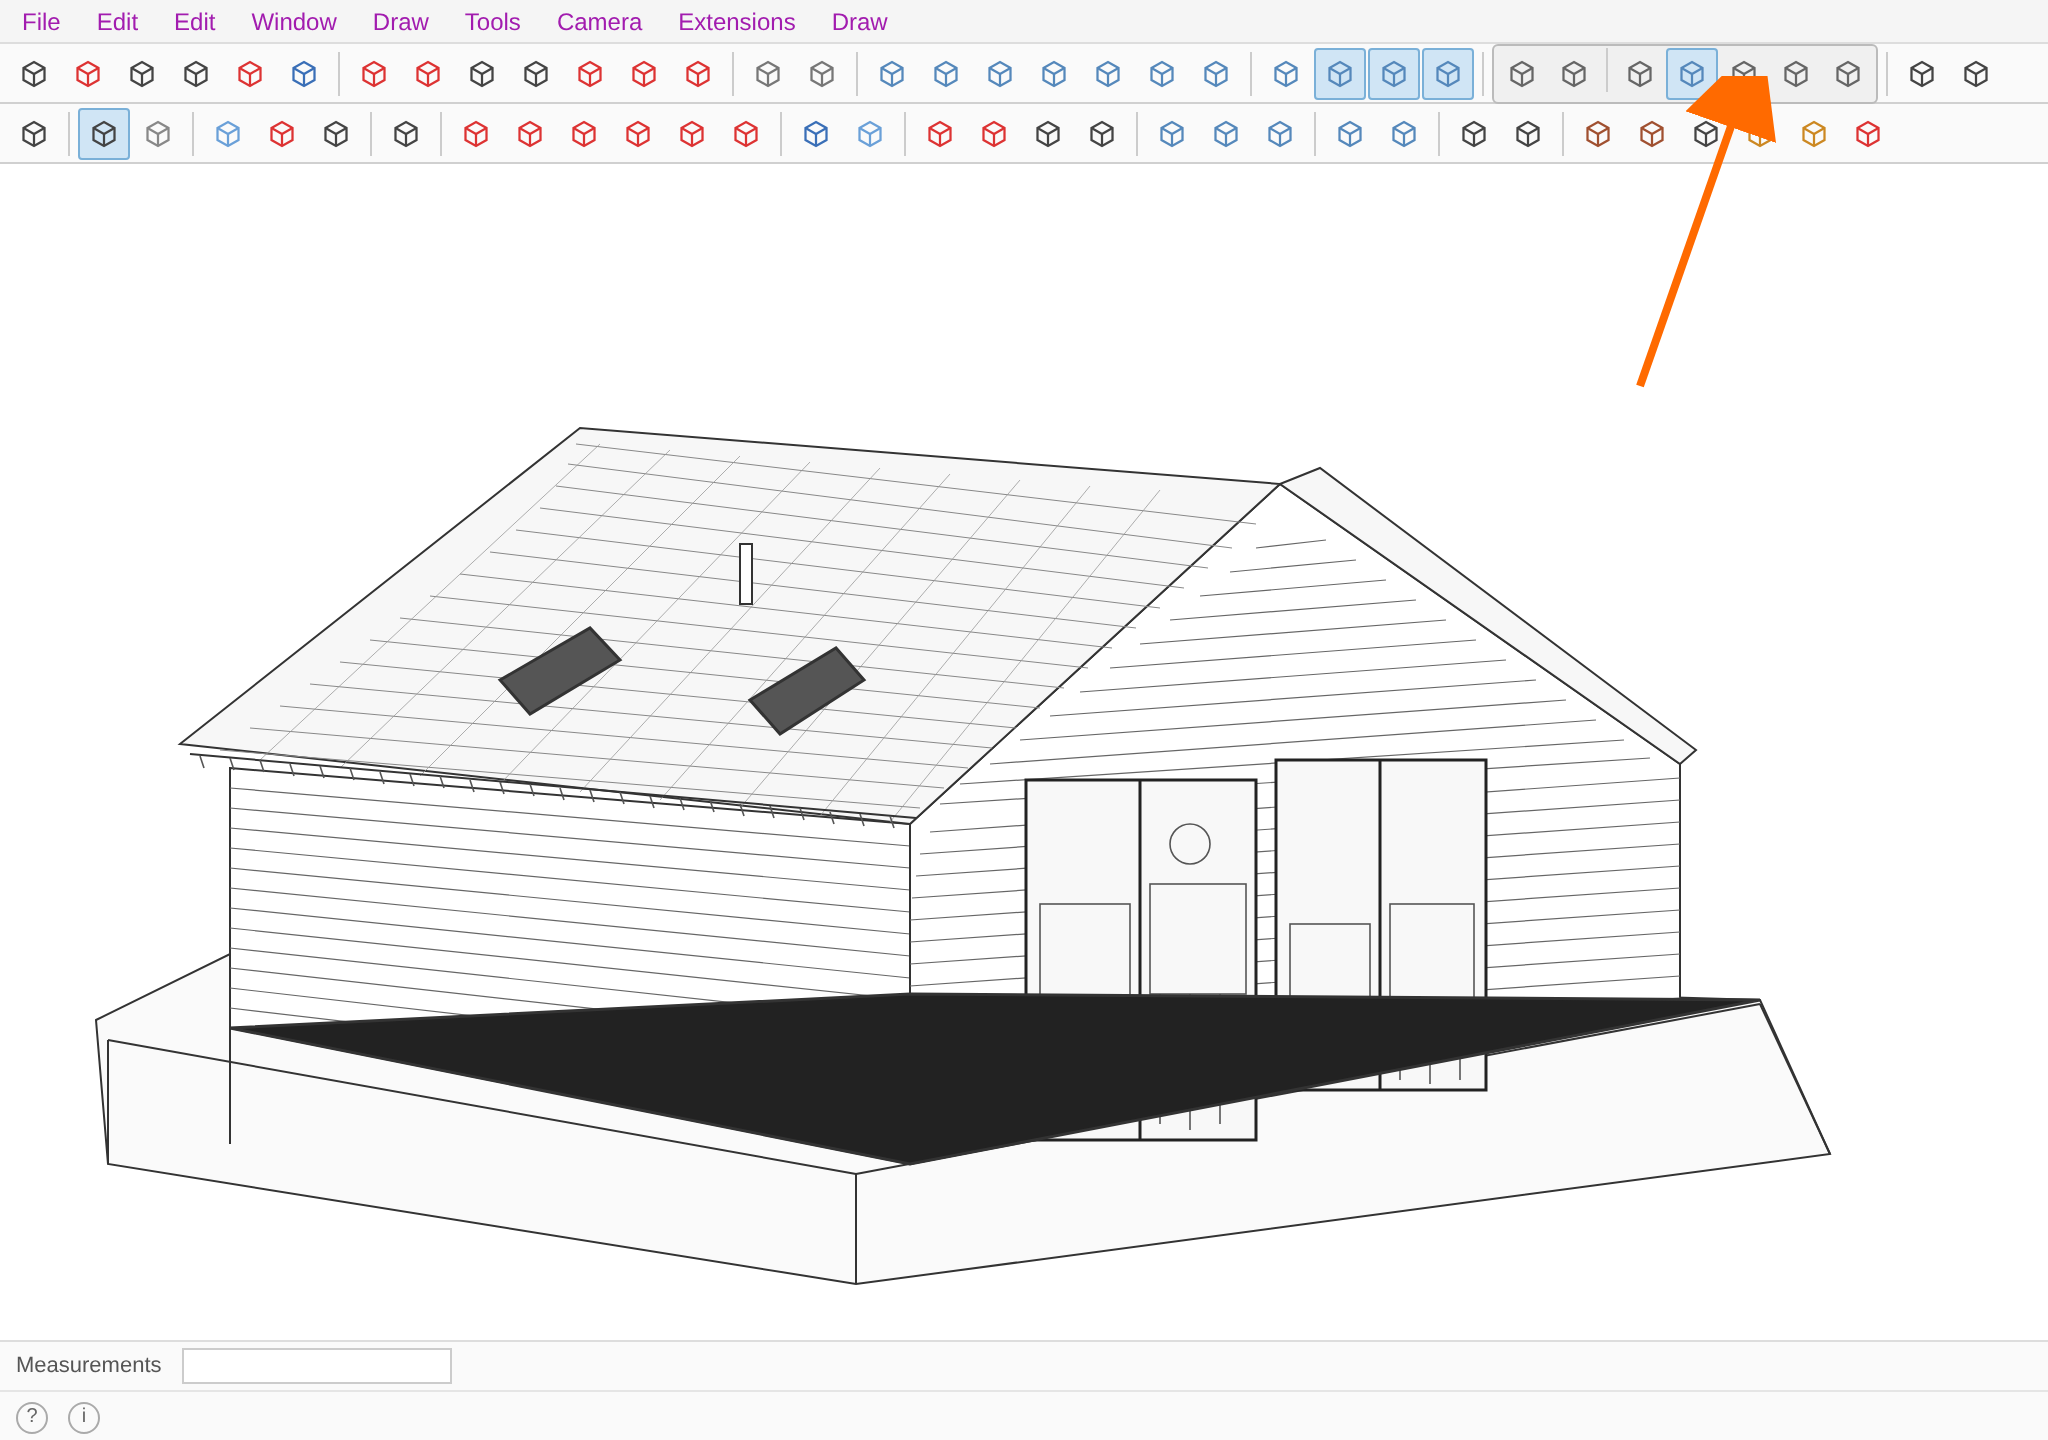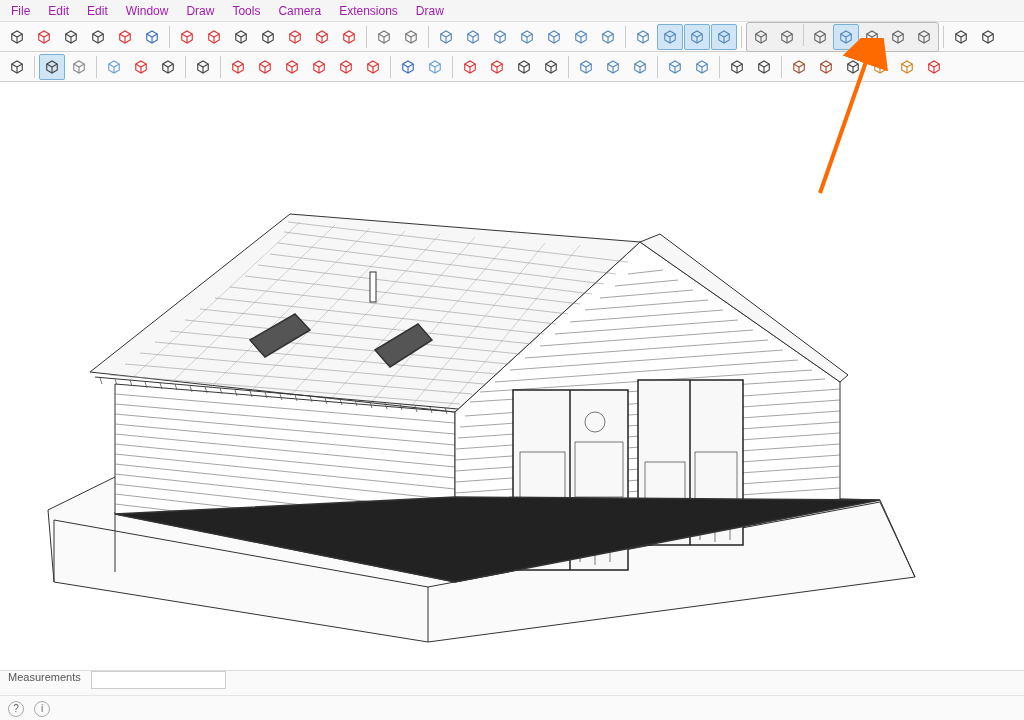--- a/index.html
+++ b/index.html
@@ -10,21 +10,21 @@
 
 .toolbar-row { height: 30px; background: #fafafa; border-bottom: 1px solid #d0d0d0; display: flex; align-items: center; padding: 0 4px; gap: 1px; }
 .tool-btn { width: 26px; height: 26px; border: 1px solid transparent; background: transparent; display: flex; align-items: center; justify-content: center; cursor: pointer; border-radius: 2px; position: relative; }
 .tool-btn.active { border-color: #7ab0d8; background: #d0e5f5; }
 .tool-sep { width: 1px; height: 22px; background: #ccc; margin: 0 3px; }
 .tool-group-highlight { border: 1px solid #bbb; border-radius: 3px; padding: 1px; display: flex; background: #f0f0f0; }
 
 .canvas-area { position: absolute; top: 82px; left: 0; right: 0; bottom: 50px; background: #fff; }
 
 .status-bar { position: absolute; bottom: 0; left: 0; right: 0; height: 50px; background: #fafafa; border-top: 1px solid #ddd; }
-.measure-row { height: 25px; border-bottom: 1px solid #e5e5e5; display: flex; align-items: flex-start; padding: 0 8px; font-size: 11px; color: #555; gap: 10px; }
+.measure-row { height: 25px; border-bottom: 1px solid #e5e5e5; display: flex; align-items: center; padding: 0 8px; font-size: 11px; color: #555; gap: 10px; }
 .measure-input { width: 135px; height: 18px; border: 1px solid #ccc; background: #fff; padding: 0 4px; font-size: 11px; }
 .hint-row { height: 25px; display: flex; align-items: center; padding: 0 8px; font-size: 11px; color: #555; gap: 10px; }
 .status-icon { width: 16px; height: 16px; border: 1px solid #aaa; border-radius: 50%; display: flex; align-items: center; justify-content: center; font-size: 10px; color: #666; }
 
 .arrow-annotation { position: absolute; pointer-events: none; }
 
 .icon-svg { width: 18px; height: 18px; }
 </style>
 </head>
 <body>

